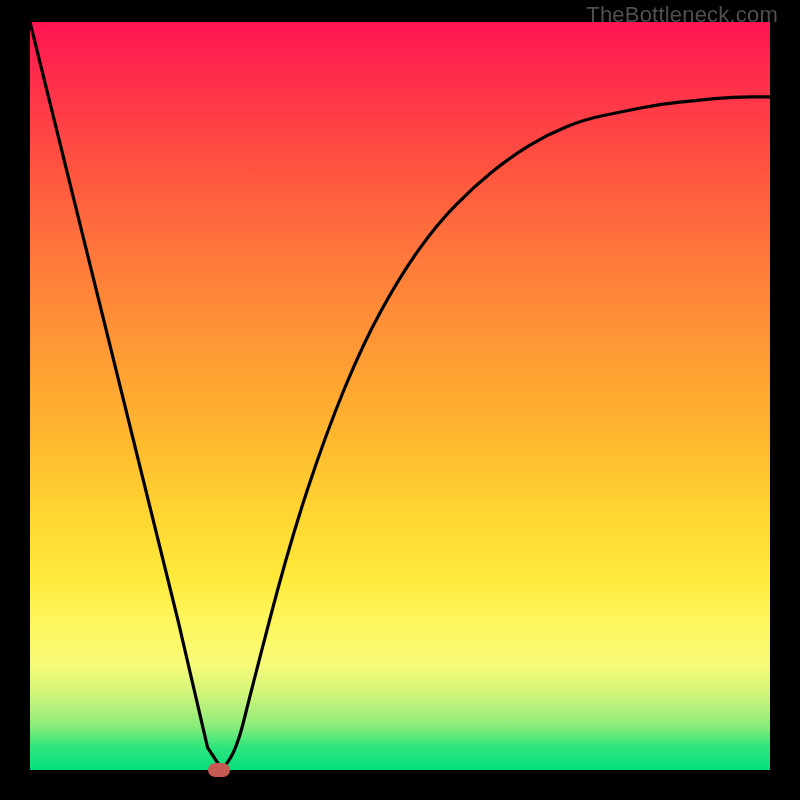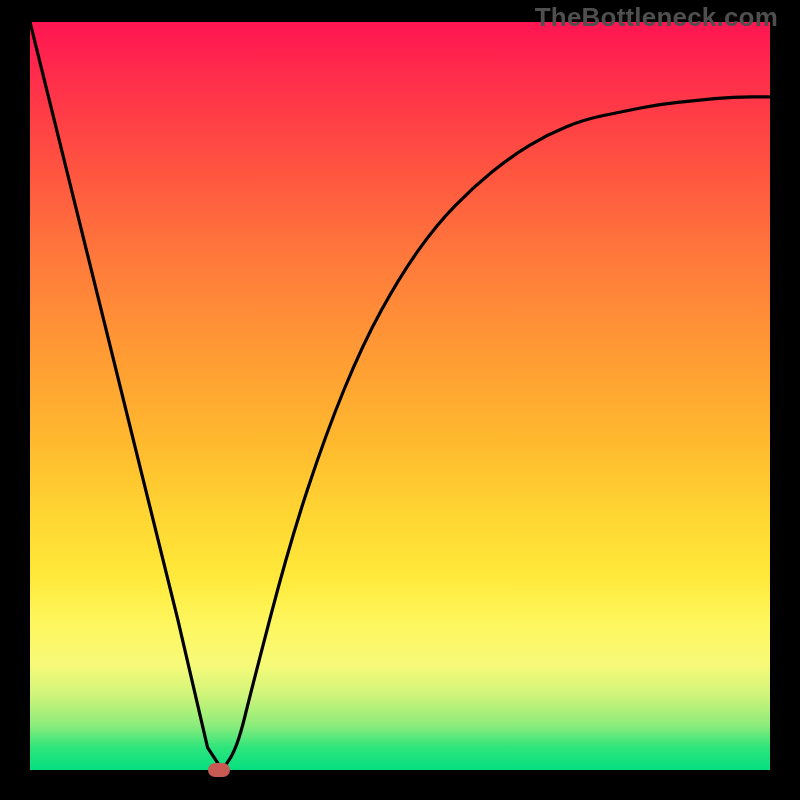--- a/index.html
+++ b/index.html
@@ -15,22 +15,22 @@
     position: relative;
     width: 800px;
     height: 800px;
     background: #000;
   }
   .brand {
     position: absolute;
     top: 2px;
     right: 22px;
     color: #4f4f4f;
-    font-size: 26px;
-    font-weight: 700;
+    font-size: 22px;
+    font-weight: 400;
     letter-spacing: 0.2px;
     z-index: 10;
   }
   .plot {
     position: absolute;
     left: 30px;
     top: 22px;
     width: 740px;    
     height: 748px;   
     

